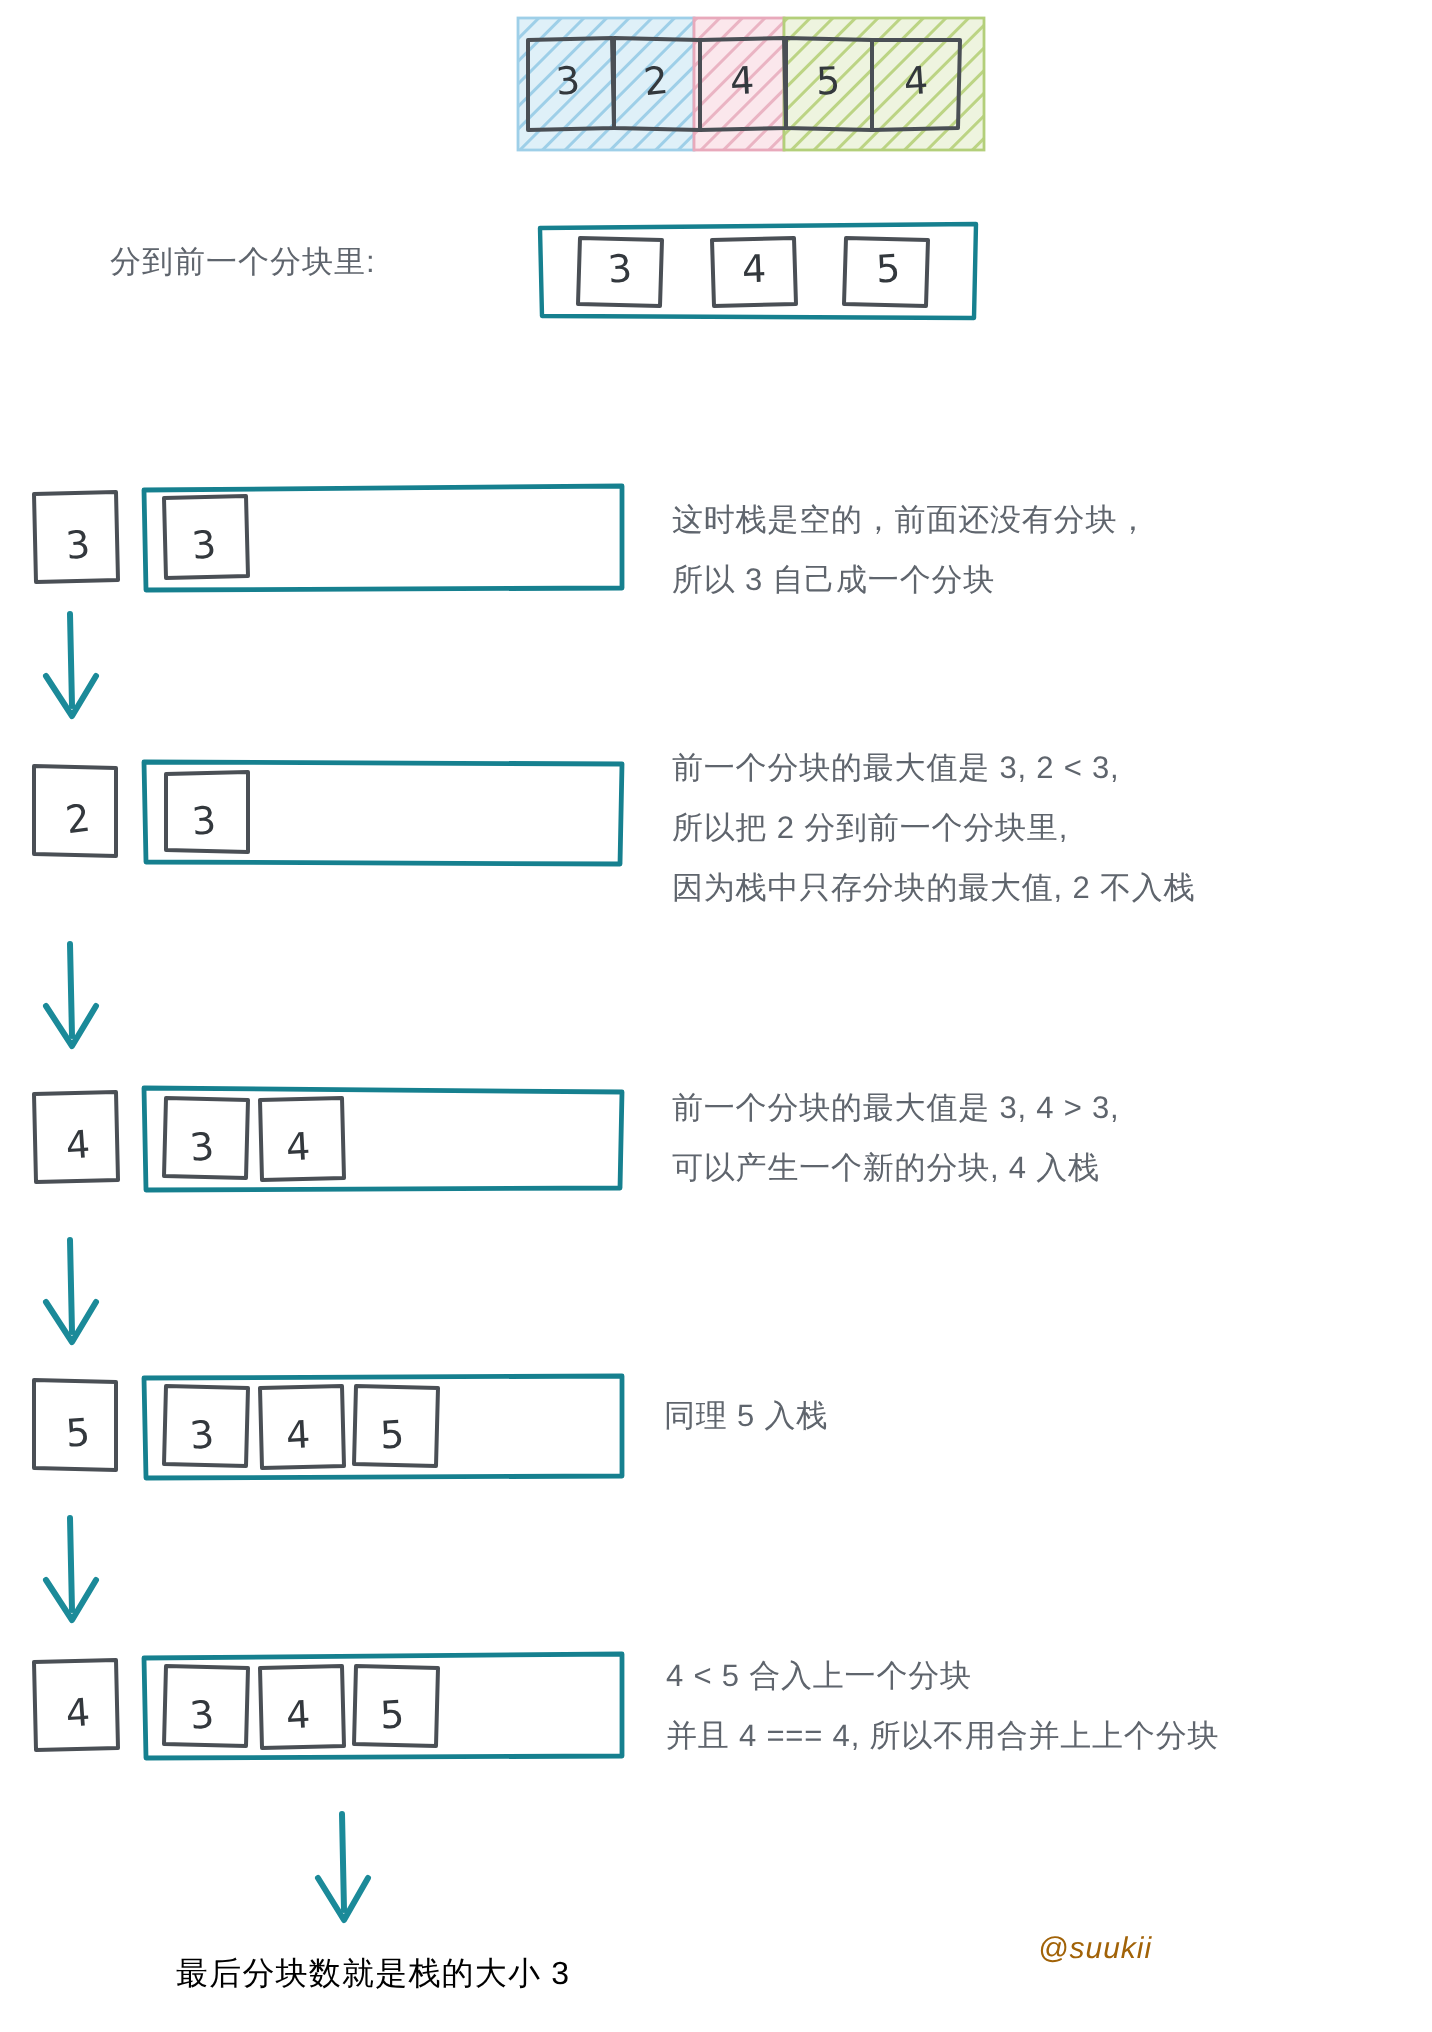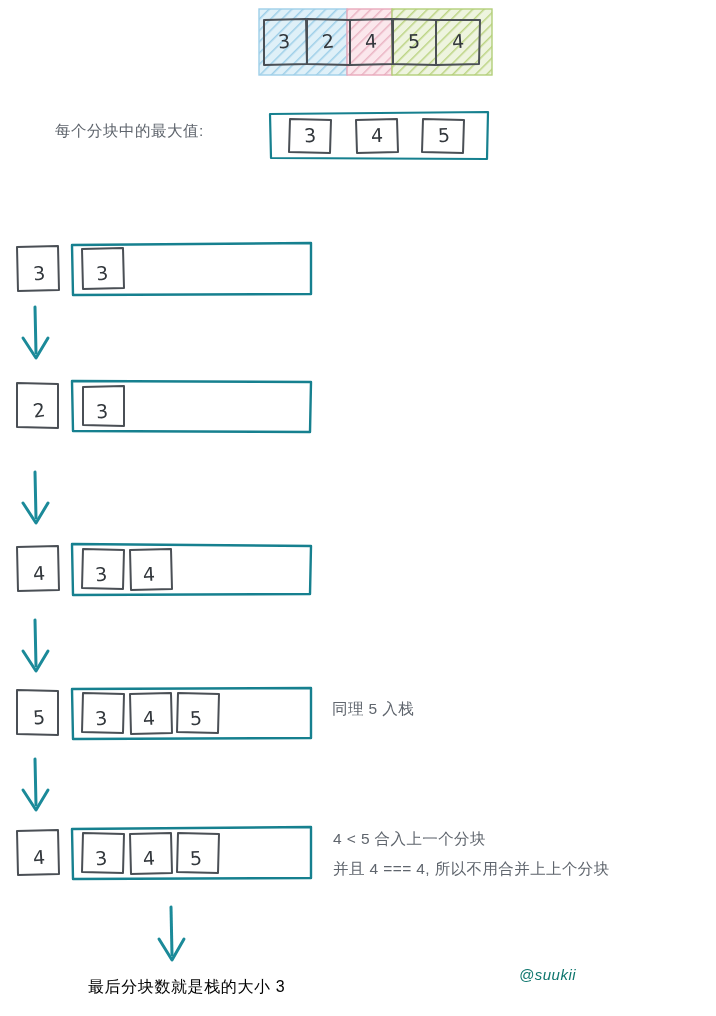--- a/index.html
+++ b/index.html
@@ -29,21 +29,21 @@
   }
   .final{
     position:absolute;
     font-size:16px;
     color:#000000;
     letter-spacing:0.6px;
   }
   .watermark{
     position:absolute;
     font-size:15px;
-    color:#0f766e;
+    color:#a16207;
     font-style:italic;
     letter-spacing:0.5px;
   }
   svg{display:block;overflow:visible;}
 </style>
 </head>
 <body>
 
 <div class="abs" style="left:258px;top:8px;width:236px;height:68px;">
   <svg width="236" height="68" viewBox="0 0 236 68">
@@ -80,21 +80,21 @@
   </svg>
   <div class="abs" style="left:0;top:0;width:236px;height:68px;font-family:'DejaVu Sans',sans-serif;font-size:19px;color:#33383d;">
     <span class="abs" style="left:20px;top:22px;transform:rotate(-4deg);">3</span>
     <span class="abs" style="left:64px;top:22px;transform:rotate(-6deg);">2</span>
     <span class="abs" style="left:107px;top:22px;transform:rotate(-3deg);">4</span>
     <span class="abs" style="left:150px;top:22px;transform:rotate(-2deg);">5</span>
     <span class="abs" style="left:194px;top:22px;transform:rotate(-4deg);">4</span>
   </div>
 </div>
 
-<div class="label" style="left:55px;top:121px;">每个分块中的最大值:</div>
+<div class="label" style="left:55px;top:121px;">分到前一个分块里:</div>
 
 <div class="abs" style="left:268px;top:110px;width:222px;height:52px;">
   <svg width="222" height="52" viewBox="0 0 222 52">
     <path d="M2,4 L220,2 L219,49 L3,48 Z" fill="none" stroke="#16808f" stroke-width="2.2" stroke-linejoin="round"></path>
     <g fill="none" stroke="#4a4f55" stroke-width="2" stroke-linejoin="round">
       <path d="M22,9 L63,10 L62,43 L21,42 Z"></path>
       <path d="M88,10 L129,9 L130,42 L89,43 Z"></path>
       <path d="M155,9 L196,10 L195,43 L154,42 Z"></path>
     </g>
   </svg>
@@ -110,39 +110,44 @@
     <path d="M3,4 L44,3 L45,47 L4,48 Z" fill="none" stroke="#4a4f55" stroke-width="2" stroke-linejoin="round"></path>
   </svg>
   <span class="abs" style="left:33px;top:24px;font-family:'DejaVu Sans',sans-serif;font-size:19px;color:#33383d;transform:rotate(-5deg);">3</span>
 
   <svg class="abs" style="left:70px;top:4px;" width="244" height="56">
     <path d="M2,3 L241,1 L241,52 L3,53 Z" fill="none" stroke="#16808f" stroke-width="2.4" stroke-linejoin="round"></path>
     <path d="M12,7 L53,6 L54,46 L13,47 Z" fill="none" stroke="#4a4f55" stroke-width="2" stroke-linejoin="round"></path>
   </svg>
   <span class="abs" style="left:96px;top:24px;font-family:'DejaVu Sans',sans-serif;font-size:19px;color:#33383d;transform:rotate(-5deg);">3</span>
 
+  <div class="note" style="left:336px;top:8px;width:372px;">这时栈是空的，前面还没有分块，
+所以 3 自己成一个分块</div>
 </div>
 
 <svg class="abs" style="left:16px;top:305px;" width="40" height="60" viewBox="0 0 40 60">
   <path d="M19,2 L20,48" stroke="#1b8a99" stroke-width="3" fill="none" stroke-linecap="round"></path>
   <path d="M7,33 L20,53 L32,33" stroke="#1b8a99" stroke-width="3" fill="none" stroke-linecap="round" stroke-linejoin="round"></path>
 </svg>
 
 <div class="abs" style="left:0;top:375px;width:716px;height:90px;">
   <svg class="abs" style="left:14px;top:5px;" width="48" height="52">
     <path d="M3,3 L44,4 L44,48 L3,47 Z" fill="none" stroke="#4a4f55" stroke-width="2" stroke-linejoin="round"></path>
   </svg>
   <span class="abs" style="left:33px;top:24px;font-family:'DejaVu Sans',sans-serif;font-size:19px;color:#33383d;transform:rotate(-8deg);">2</span>
 
   <svg class="abs" style="left:70px;top:4px;" width="244" height="56">
     <path d="M2,2 L241,3 L240,53 L3,52 Z" fill="none" stroke="#16808f" stroke-width="2.4" stroke-linejoin="round"></path>
     <path d="M13,8 L54,7 L54,47 L13,46 Z" fill="none" stroke="#4a4f55" stroke-width="2" stroke-linejoin="round"></path>
   </svg>
   <span class="abs" style="left:96px;top:25px;font-family:'DejaVu Sans',sans-serif;font-size:19px;color:#33383d;transform:rotate(-4deg);">3</span>
 
+  <div class="note" style="left:336px;top:-5px;width:375px;">前一个分块的最大值是 3, 2 &lt; 3,
+所以把 2 分到前一个分块里,
+因为栈中只存分块的最大值, 2 不入栈</div>
 </div>
 
 <svg class="abs" style="left:16px;top:470px;" width="40" height="60" viewBox="0 0 40 60">
   <path d="M19,2 L20,48" stroke="#1b8a99" stroke-width="3" fill="none" stroke-linecap="round"></path>
   <path d="M7,33 L20,53 L32,33" stroke="#1b8a99" stroke-width="3" fill="none" stroke-linecap="round" stroke-linejoin="round"></path>
 </svg>
 
 <div class="abs" style="left:0;top:538px;width:716px;height:75px;">
   <svg class="abs" style="left:14px;top:5px;" width="48" height="52">
     <path d="M3,4 L44,3 L45,47 L4,48 Z" fill="none" stroke="#4a4f55" stroke-width="2" stroke-linejoin="round"></path>
@@ -150,20 +155,22 @@
   <span class="abs" style="left:33px;top:24px;font-family:'DejaVu Sans',sans-serif;font-size:19px;color:#33383d;transform:rotate(-4deg);">4</span>
 
   <svg class="abs" style="left:70px;top:4px;" width="244" height="56">
     <path d="M2,2 L241,4 L240,52 L3,53 Z" fill="none" stroke="#16808f" stroke-width="2.4" stroke-linejoin="round"></path>
     <path d="M13,7 L54,8 L53,47 L12,46 Z" fill="none" stroke="#4a4f55" stroke-width="2" stroke-linejoin="round"></path>
     <path d="M60,8 L101,7 L102,47 L61,48 Z" fill="none" stroke="#4a4f55" stroke-width="2" stroke-linejoin="round"></path>
   </svg>
   <span class="abs" style="left:95px;top:25px;font-family:'DejaVu Sans',sans-serif;font-size:19px;color:#33383d;transform:rotate(-5deg);">3</span>
   <span class="abs" style="left:143px;top:25px;font-family:'DejaVu Sans',sans-serif;font-size:19px;color:#33383d;transform:rotate(-3deg);">4</span>
 
+  <div class="note" style="left:336px;top:2px;width:375px;">前一个分块的最大值是 3, 4 &gt; 3,
+可以产生一个新的分块, 4 入栈</div>
 </div>
 
 <svg class="abs" style="left:16px;top:618px;" width="40" height="60" viewBox="0 0 40 60">
   <path d="M19,2 L20,48" stroke="#1b8a99" stroke-width="3" fill="none" stroke-linecap="round"></path>
   <path d="M7,33 L20,53 L32,33" stroke="#1b8a99" stroke-width="3" fill="none" stroke-linecap="round" stroke-linejoin="round"></path>
 </svg>
 
 <div class="abs" style="left:0;top:682px;width:716px;height:70px;">
   <svg class="abs" style="left:14px;top:5px;" width="48" height="52">
     <path d="M3,3 L44,4 L44,48 L3,47 Z" fill="none" stroke="#4a4f55" stroke-width="2" stroke-linejoin="round"></path>

